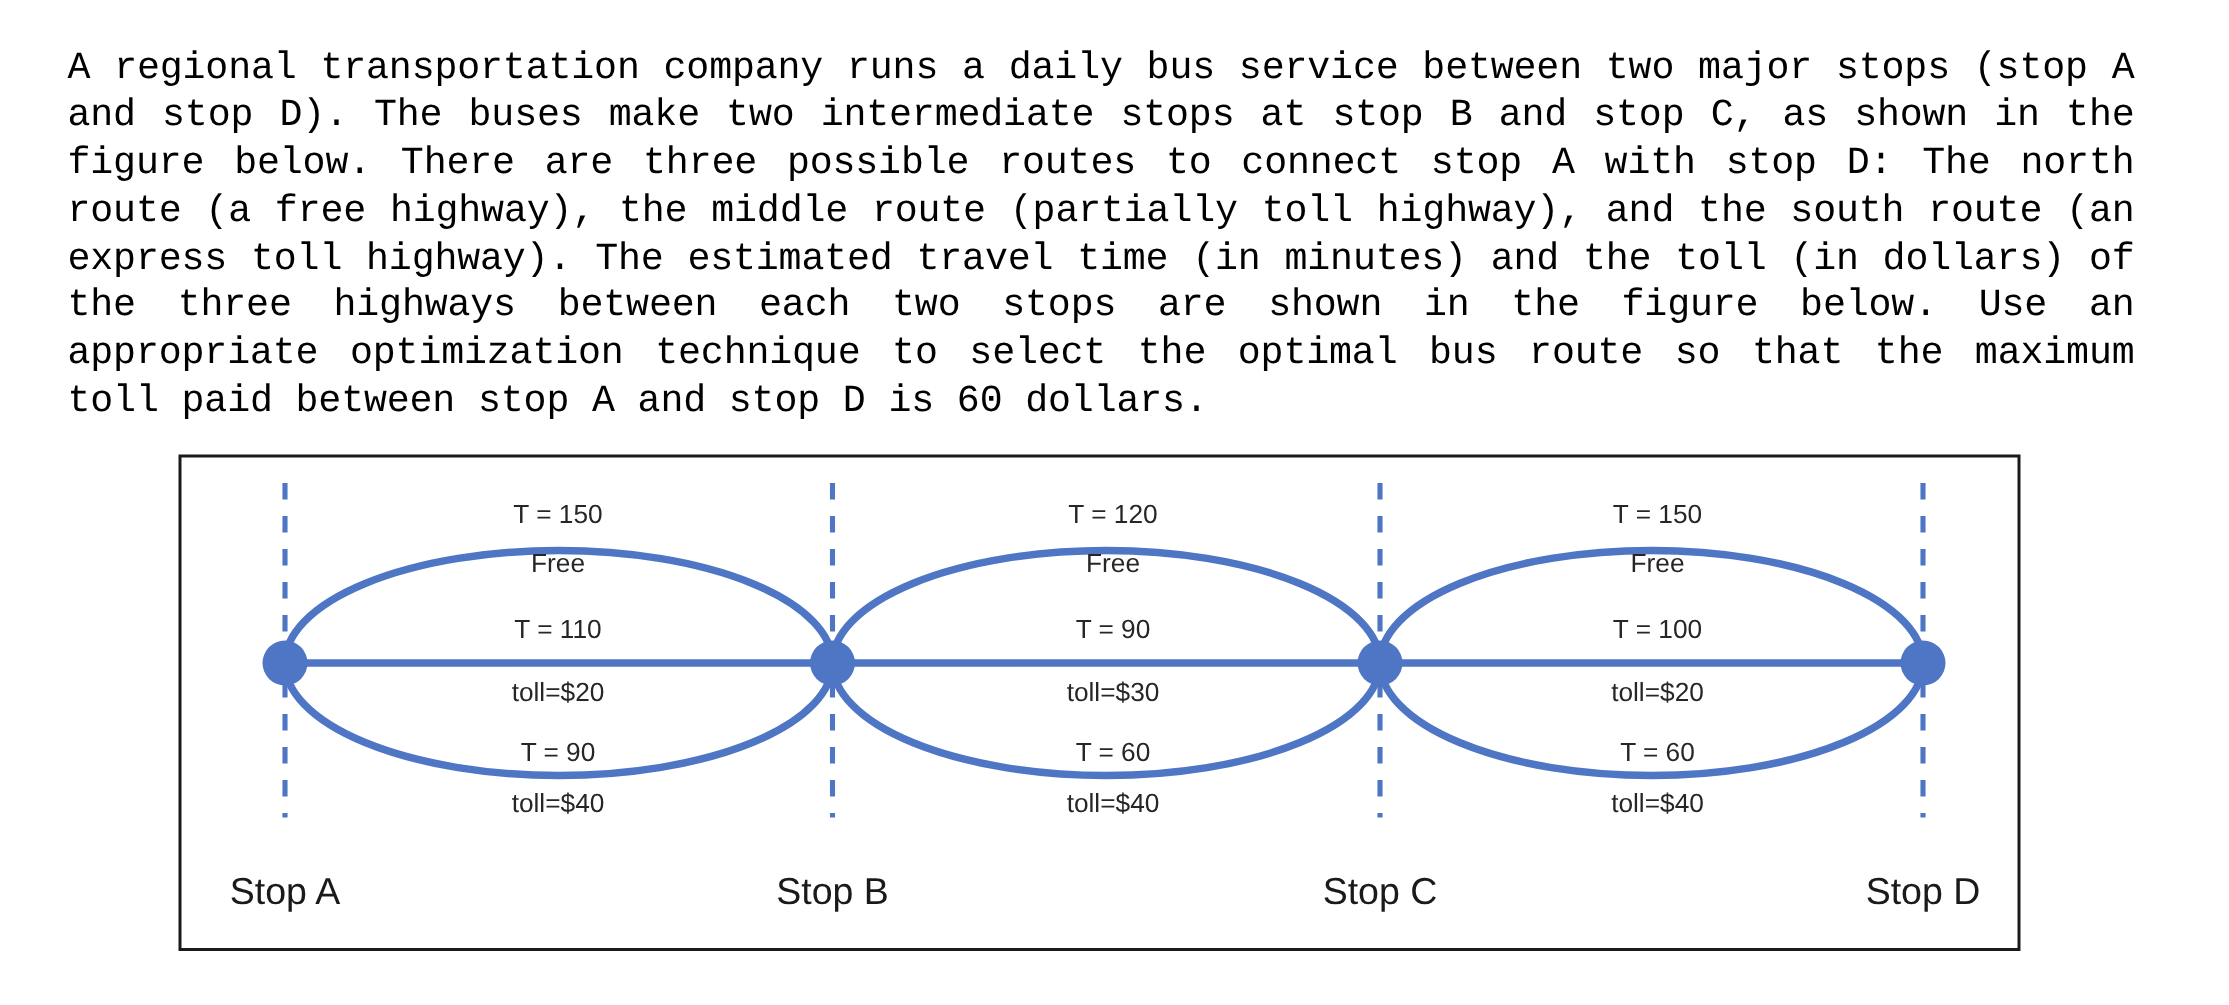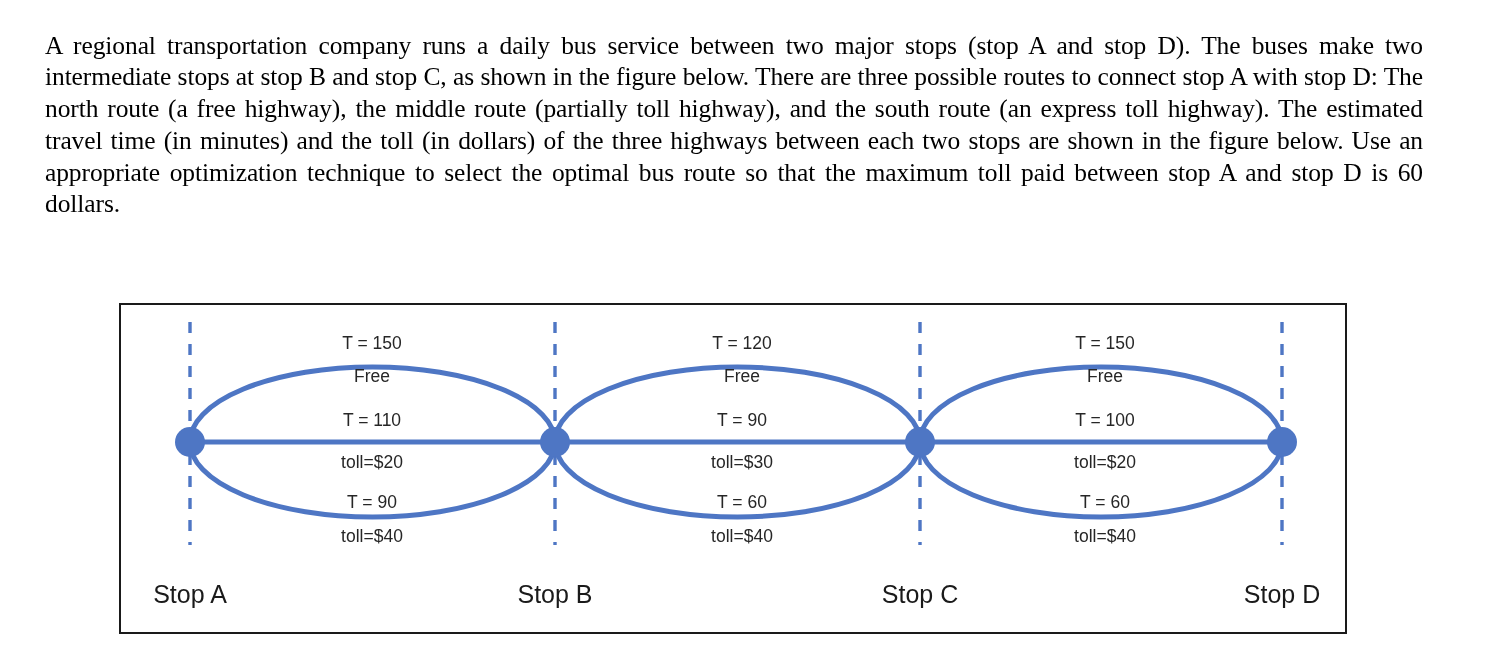--- a/index.html
+++ b/index.html
@@ -14,21 +14,21 @@
     overflow: hidden;
     font-family: "Liberation Serif", serif;
   }
 
   
   #problem-statement {
     position: absolute;
     left: 45px;
     top: 4px;
     width: 1378px;
-    font-family: Liberation Serif, serif;
+    font-family: Liberation Mono, monospace;
     font-size: 25.5px;
     line-height: 31.8px;
     color: #000000;
     text-align: justify;
     text-justify: inter-word;
     letter-spacing: -0.1px;
   }
 
   
   #figure-box {

